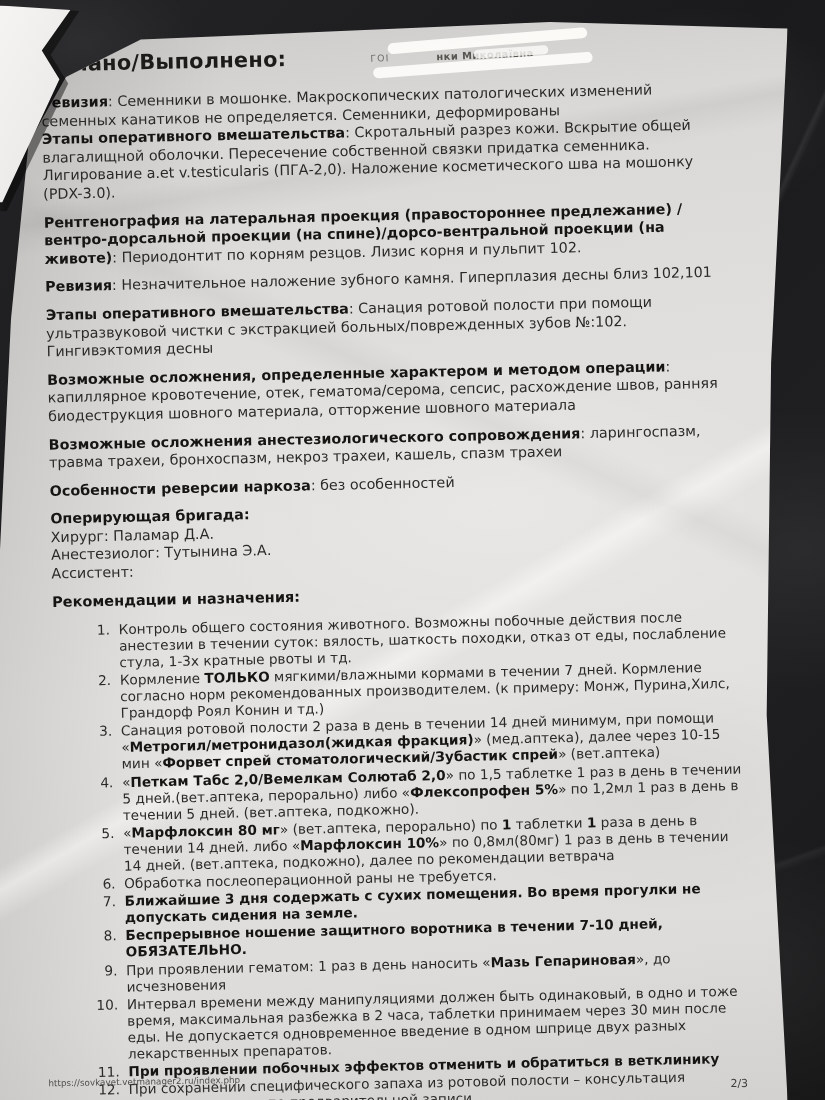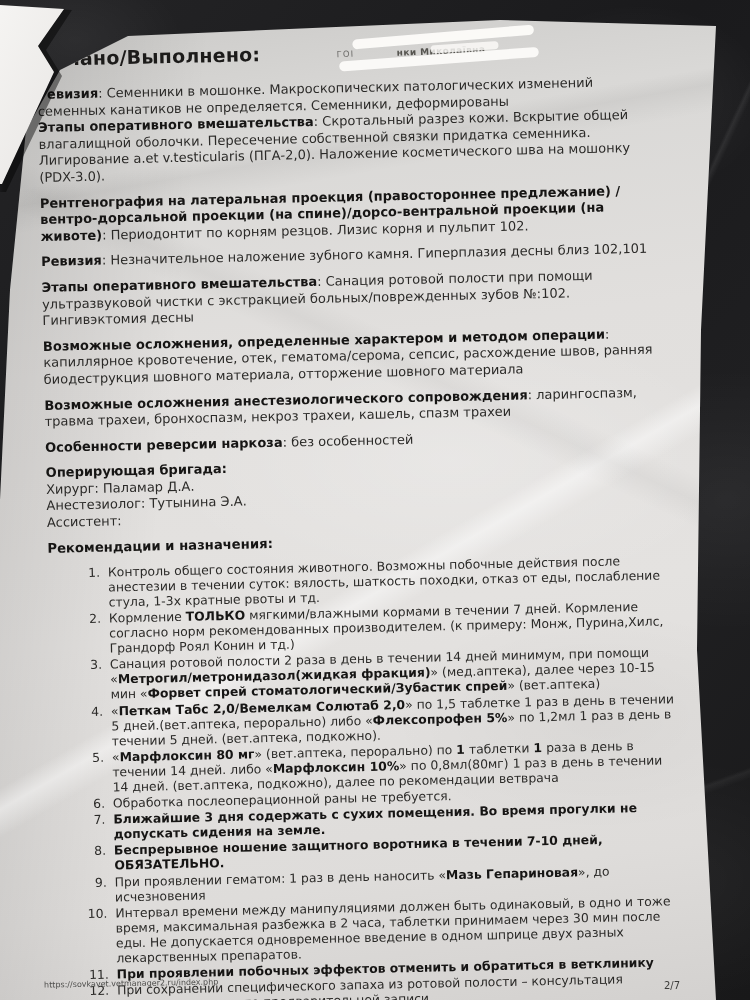--- a/index.html
+++ b/index.html
@@ -125,18 +125,18 @@
           <li><span class="b">Ближайшие 3 дня содержать с сухих помещения. Во время прогулки не допускать сидения на земле.</span></li>
           <li><span class="b">Беспрерывное ношение защитного воротника в течении 7-10 дней, ОБЯЗАТЕЛЬНО.</span></li>
           <li><span>При проявлении гематом: 1 раз в день наносить «</span><span class="b">Мазь Гепариновая</span><span>», до исчезновения</span></li>
           <li><span>Интервал времени между манипуляциями должен быть одинаковый, в одно и тоже время, максимальная разбежка в 2 часа, таблетки принимаем через 30 мин после еды. Не допускается одновременное введение в одном шприце двух разных лекарственных препаратов.</span></li>
           <li><span class="b">При проявлении побочных эффектов отменить и обратиться в ветклинику</span></li>
           <li><span>При сохранении специфического запаха из ротовой полости – консультация гастроэнтеролога, по предварительной записи</span></li>
         </ol>
     </div>
 
     <div class="footer-url">https://sovkavet.vetmanager2.ru/index.php</div>
-    <div class="page-num">2/7</div>
+    <div class="page-num">2/3</div>
   </div>
 
   <div class="fold-shadow"></div>
   <div class="fold"></div>
 </div>
 
 </body></html>

